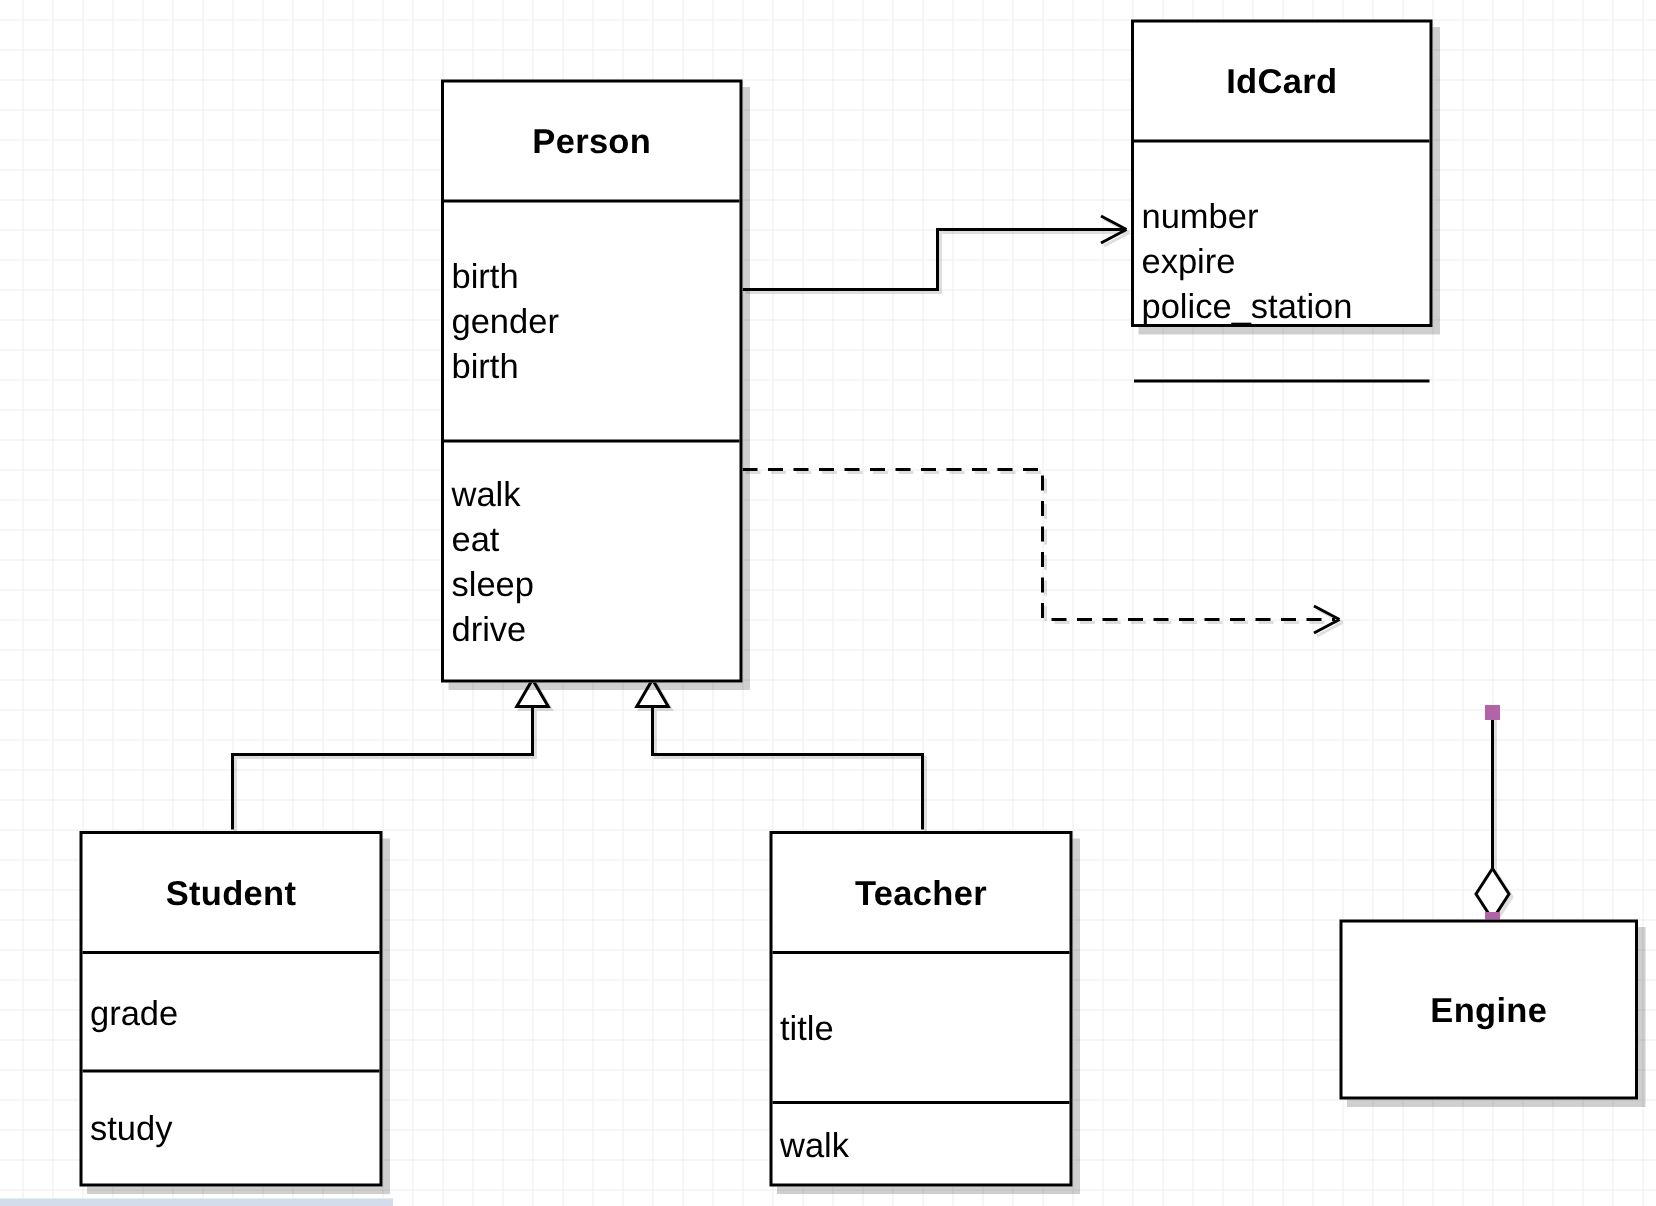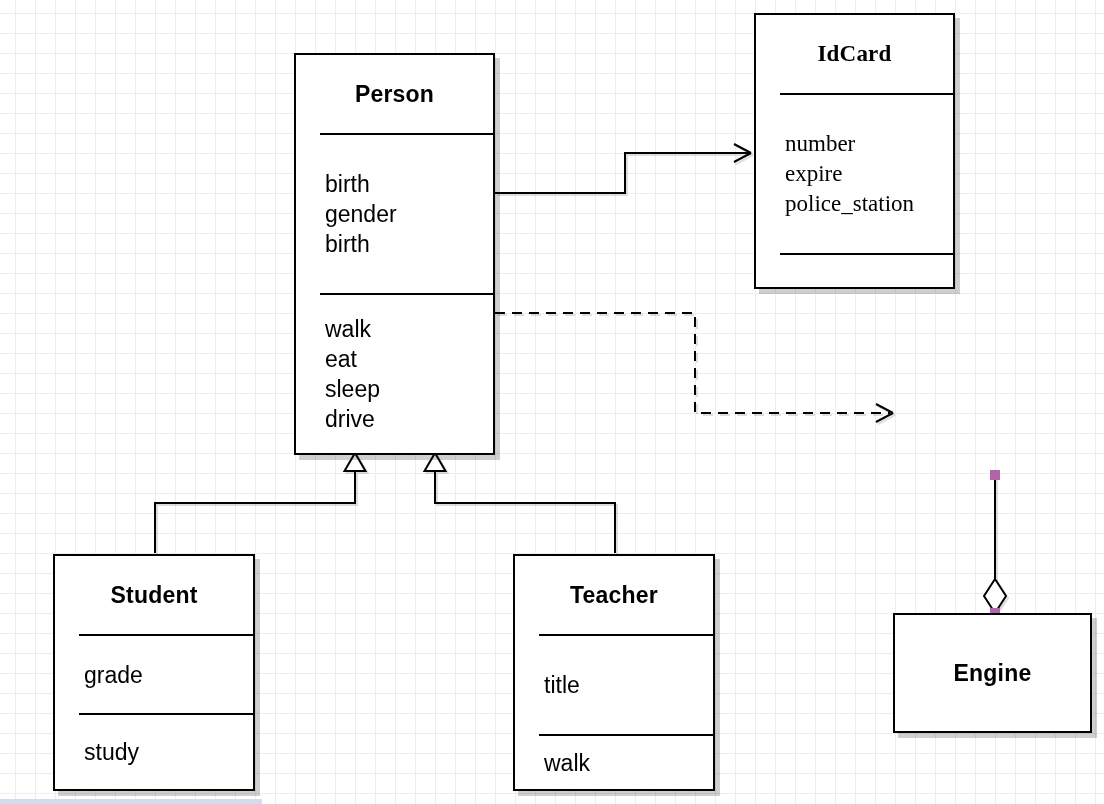--- a/index.html
+++ b/index.html
@@ -50,21 +50,20 @@
     flex: none;
   }
   .uml-class.title-only .class-title { height: auto; flex: 1; }
   .compartment {
     border-top: 2px solid #000;
     display: flex;
     flex-direction: column;
     justify-content: center;
     padding-left: 5px;
     flex: none;
-    margin-left: 24px;
   }
   .compartment.grow { flex: 1; }
   .member-row {
     font-size: 23px;
     line-height: 30px;
     white-space: nowrap;
   }
 
   .bottom-strip {
     position: absolute;
@@ -121,21 +120,21 @@
       <div class="member-row">birth</div>
     </div>
     <div class="compartment grow">
       <div class="member-row">walk</div>
       <div class="member-row">eat</div>
       <div class="member-row">sleep</div>
       <div class="member-row">drive</div>
     </div>
   </div>
 
-  <div class="uml-class" style="left:754px; top:13px; width:201px; height:276px;font-family:Liberation Serif, serif;">
+  <div class="uml-class" style="left:754px; top:13px; width:201px; height:205px;">
     <div class="class-title">IdCard</div>
     <div class="compartment" style="height:160px;">
       <div class="member-row">number</div>
       <div class="member-row">expire</div>
       <div class="member-row">police_station</div>
     </div>
     <div class="compartment grow"></div>
   </div>
 
   <div class="uml-class" style="left:53px; top:554px; width:202px; height:237px;">

